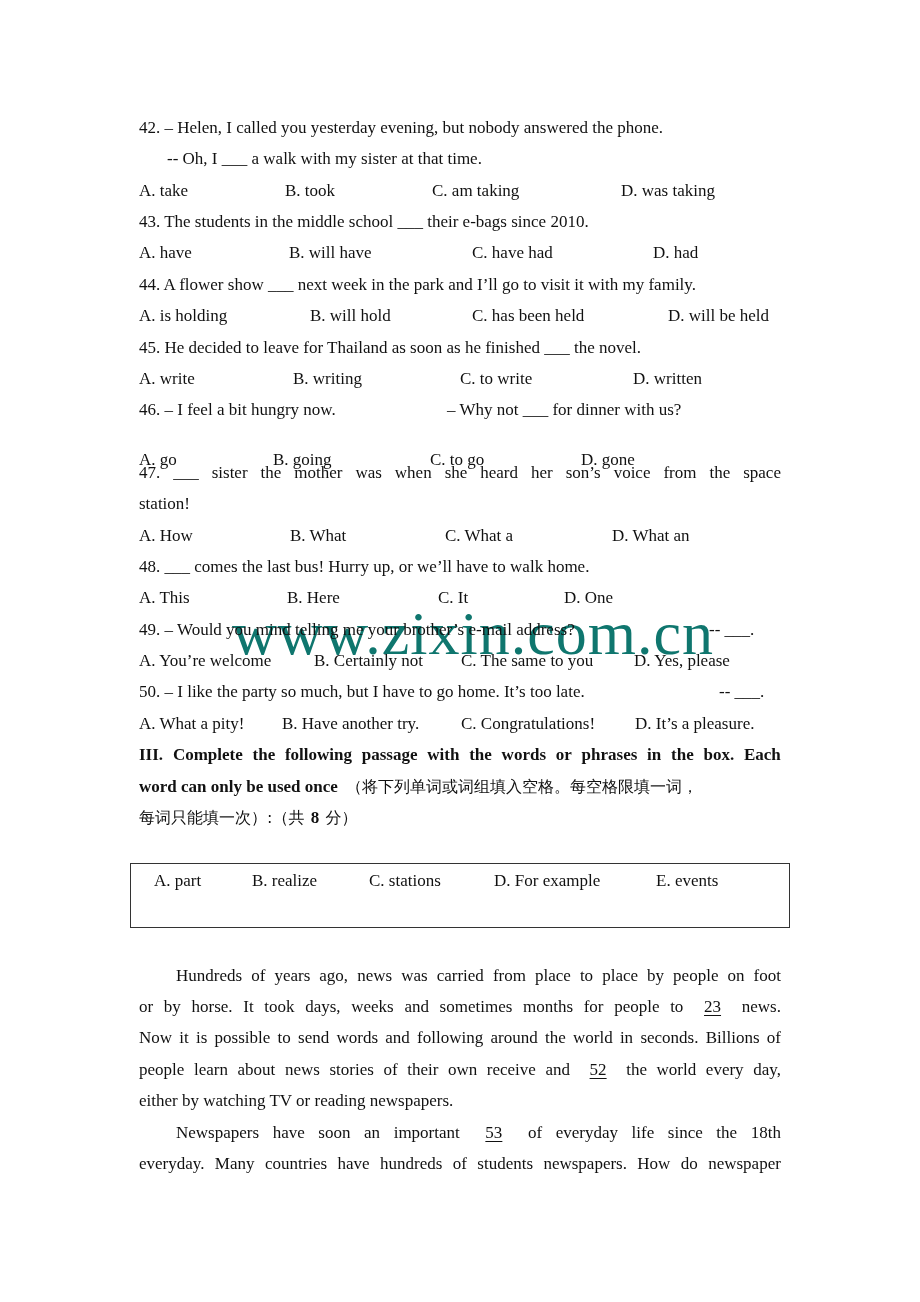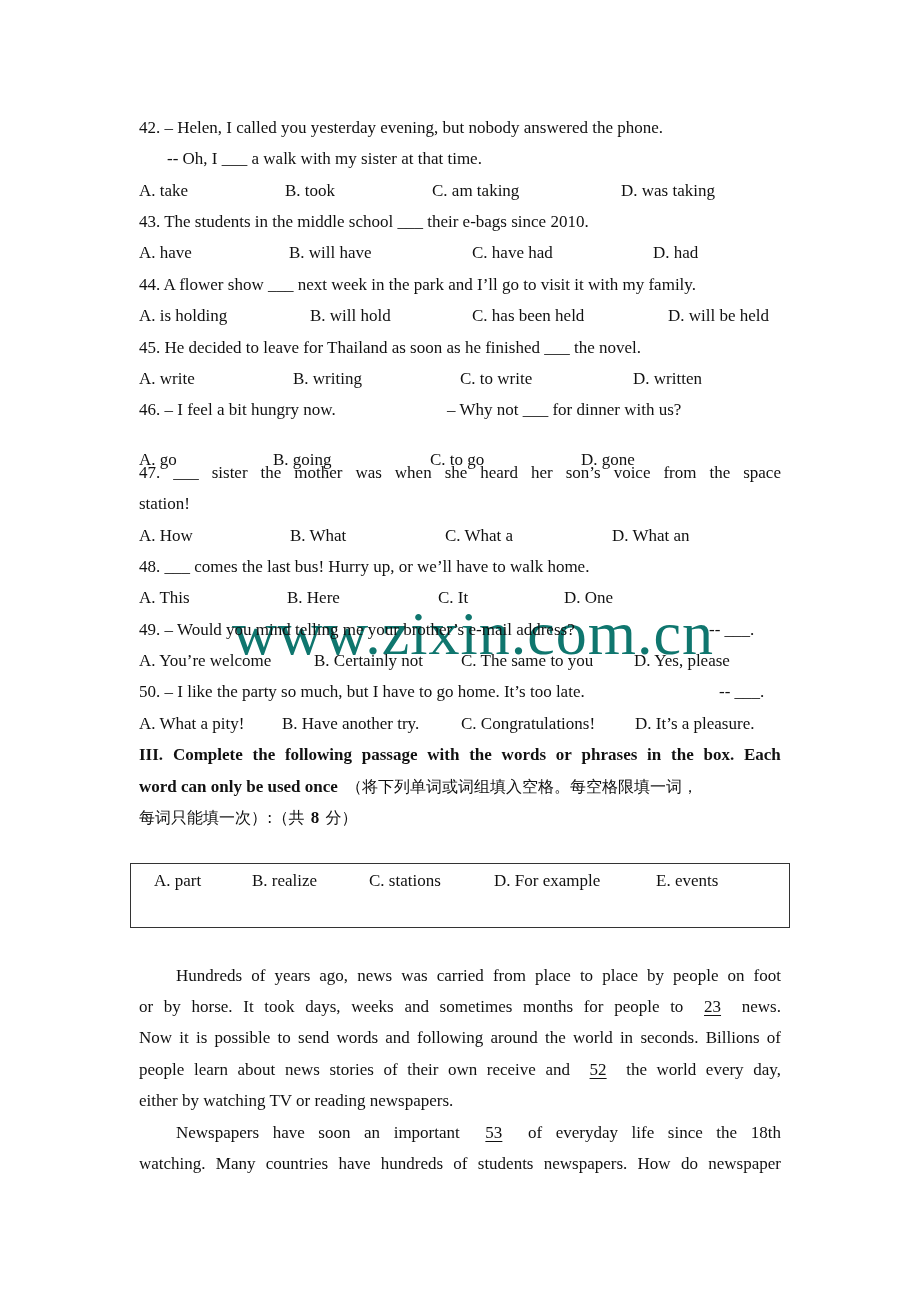--- a/index.html
+++ b/index.html
@@ -292,21 +292,21 @@
     <span>important</span>
     <span class="blank-u" style="padding:0 12px">53</span>
     <span>of</span>
     <span>everyday</span>
     <span>life</span>
     <span>since</span>
     <span>the</span>
     <span>18th</span>
   </div>
   <div class="justify justify-flex" style="top:1148px">
-    <span>watching.</span>
+    <span>everyday.</span>
     <span>Many</span>
     <span>countries</span>
     <span>have</span>
     <span>hundreds</span>
     <span>of</span>
     <span>students</span>
     <span>newspapers.</span>
     <span>How</span>
     <span>do</span>
     <span>newspaper</span>

